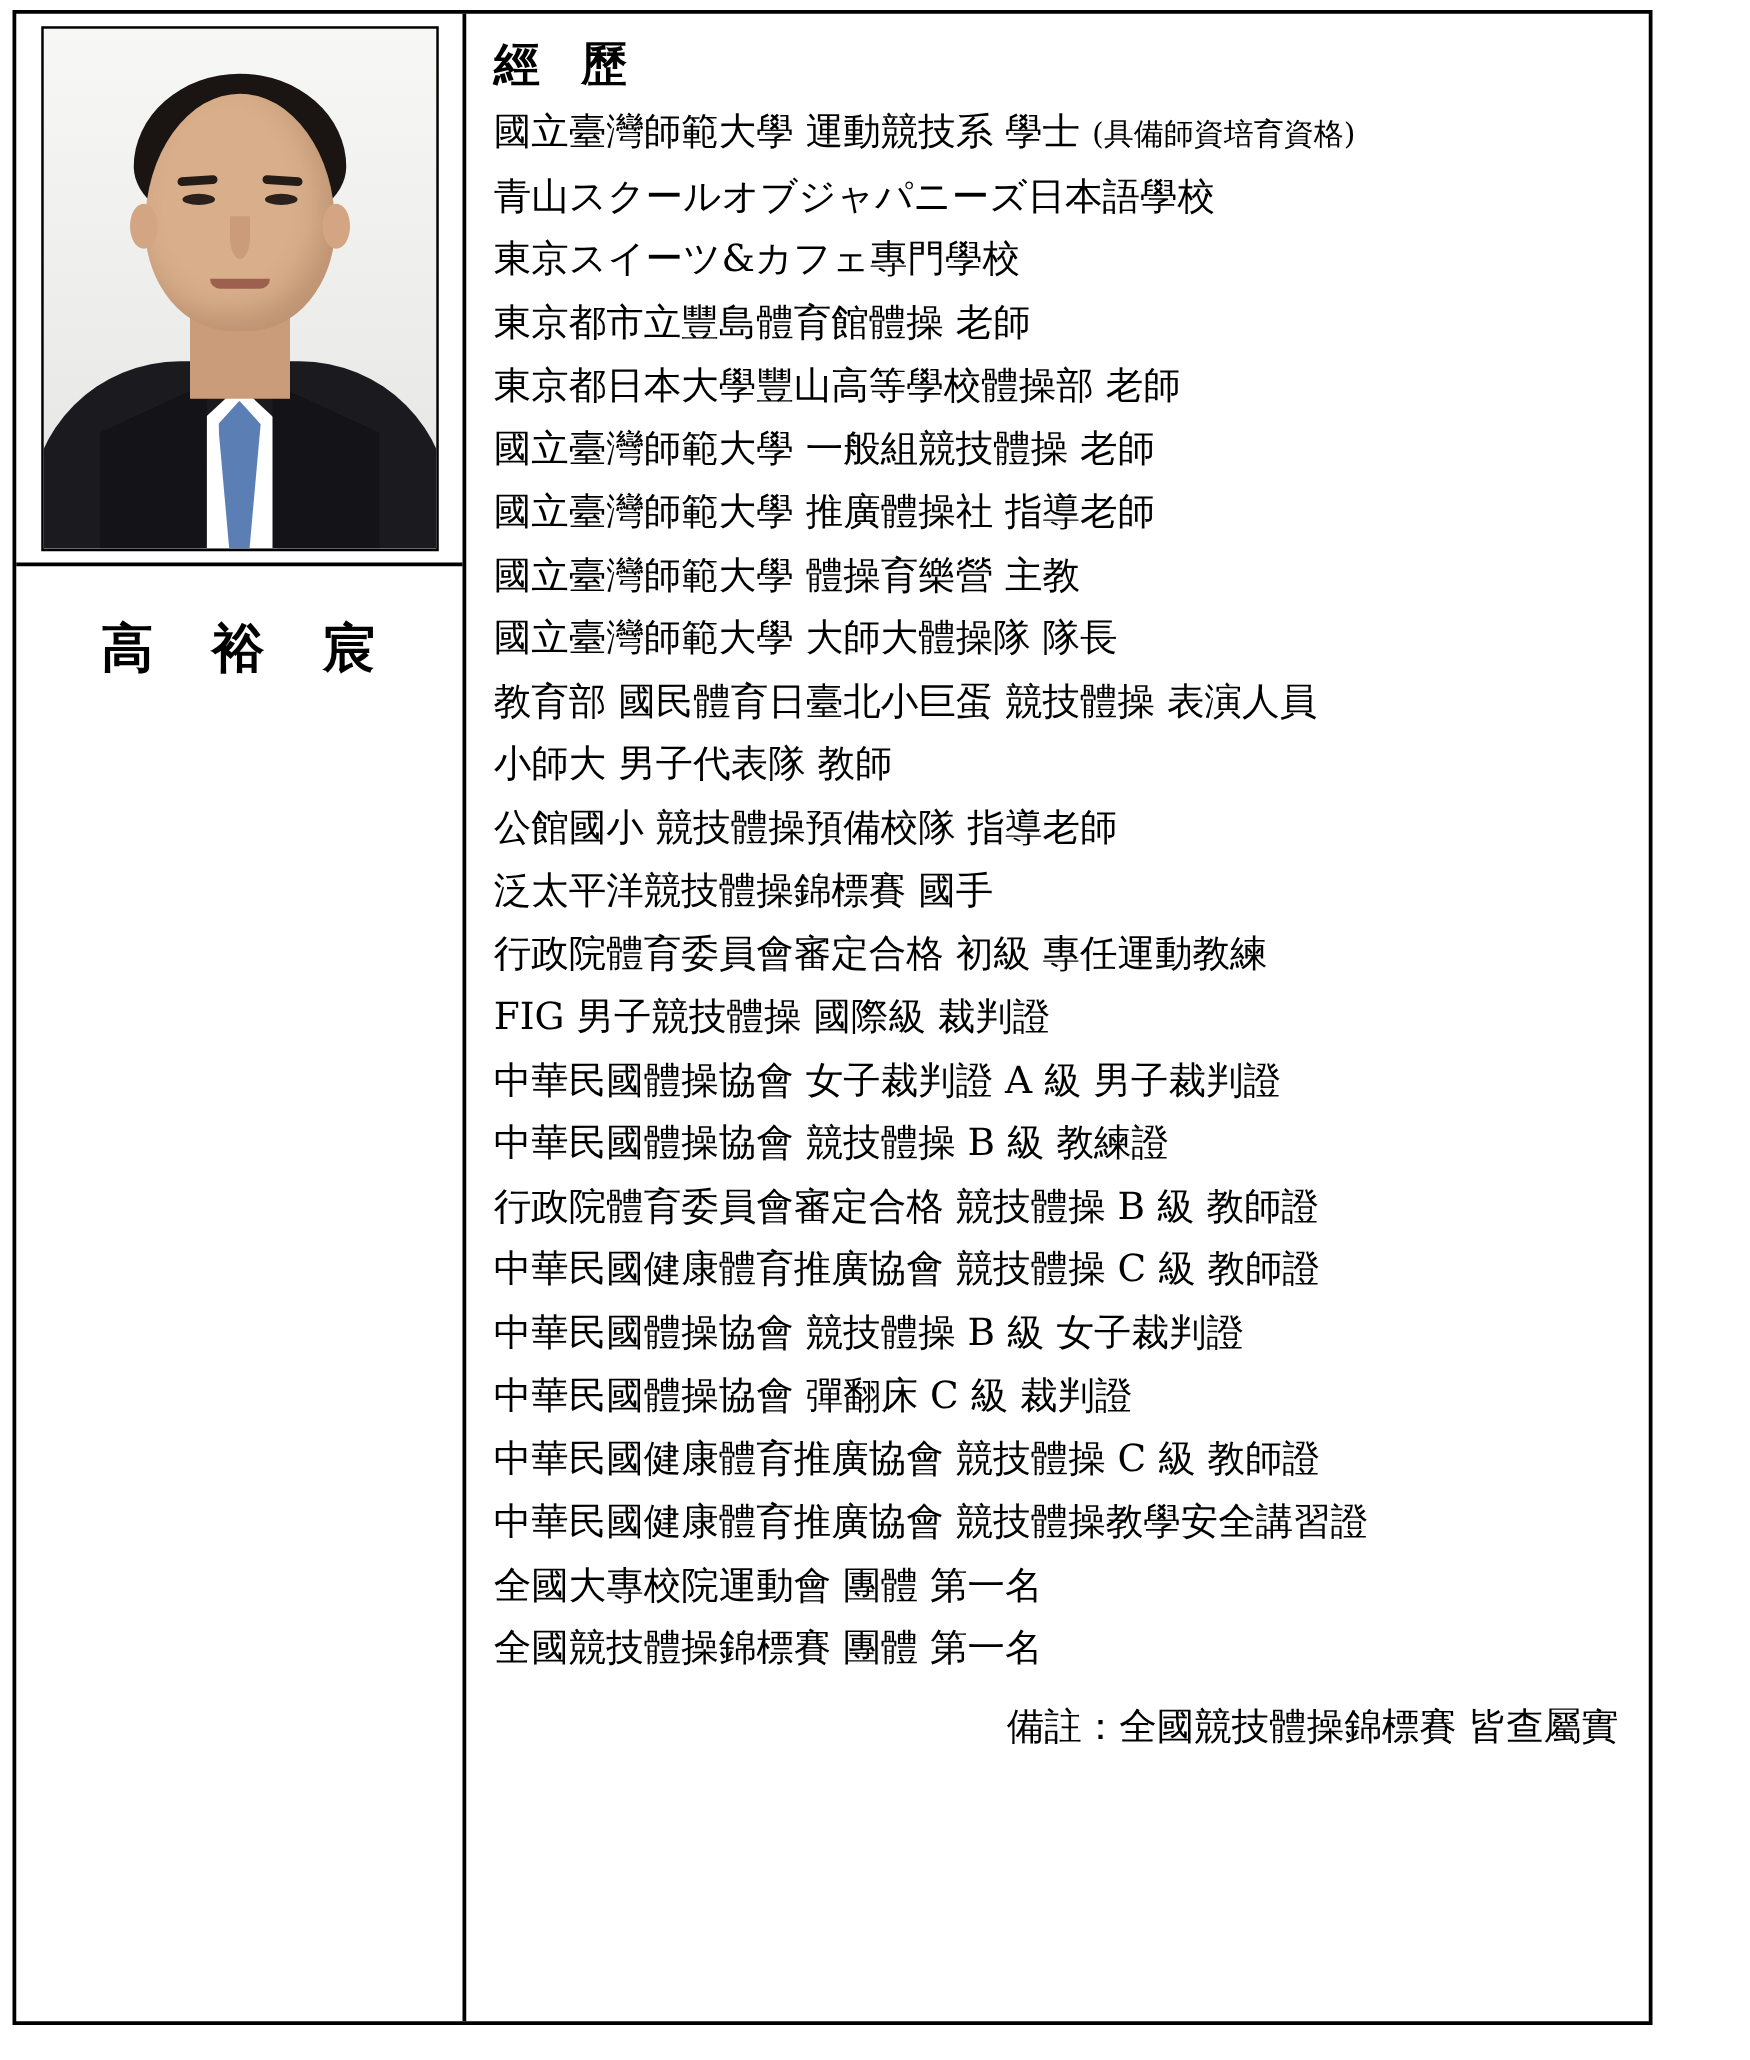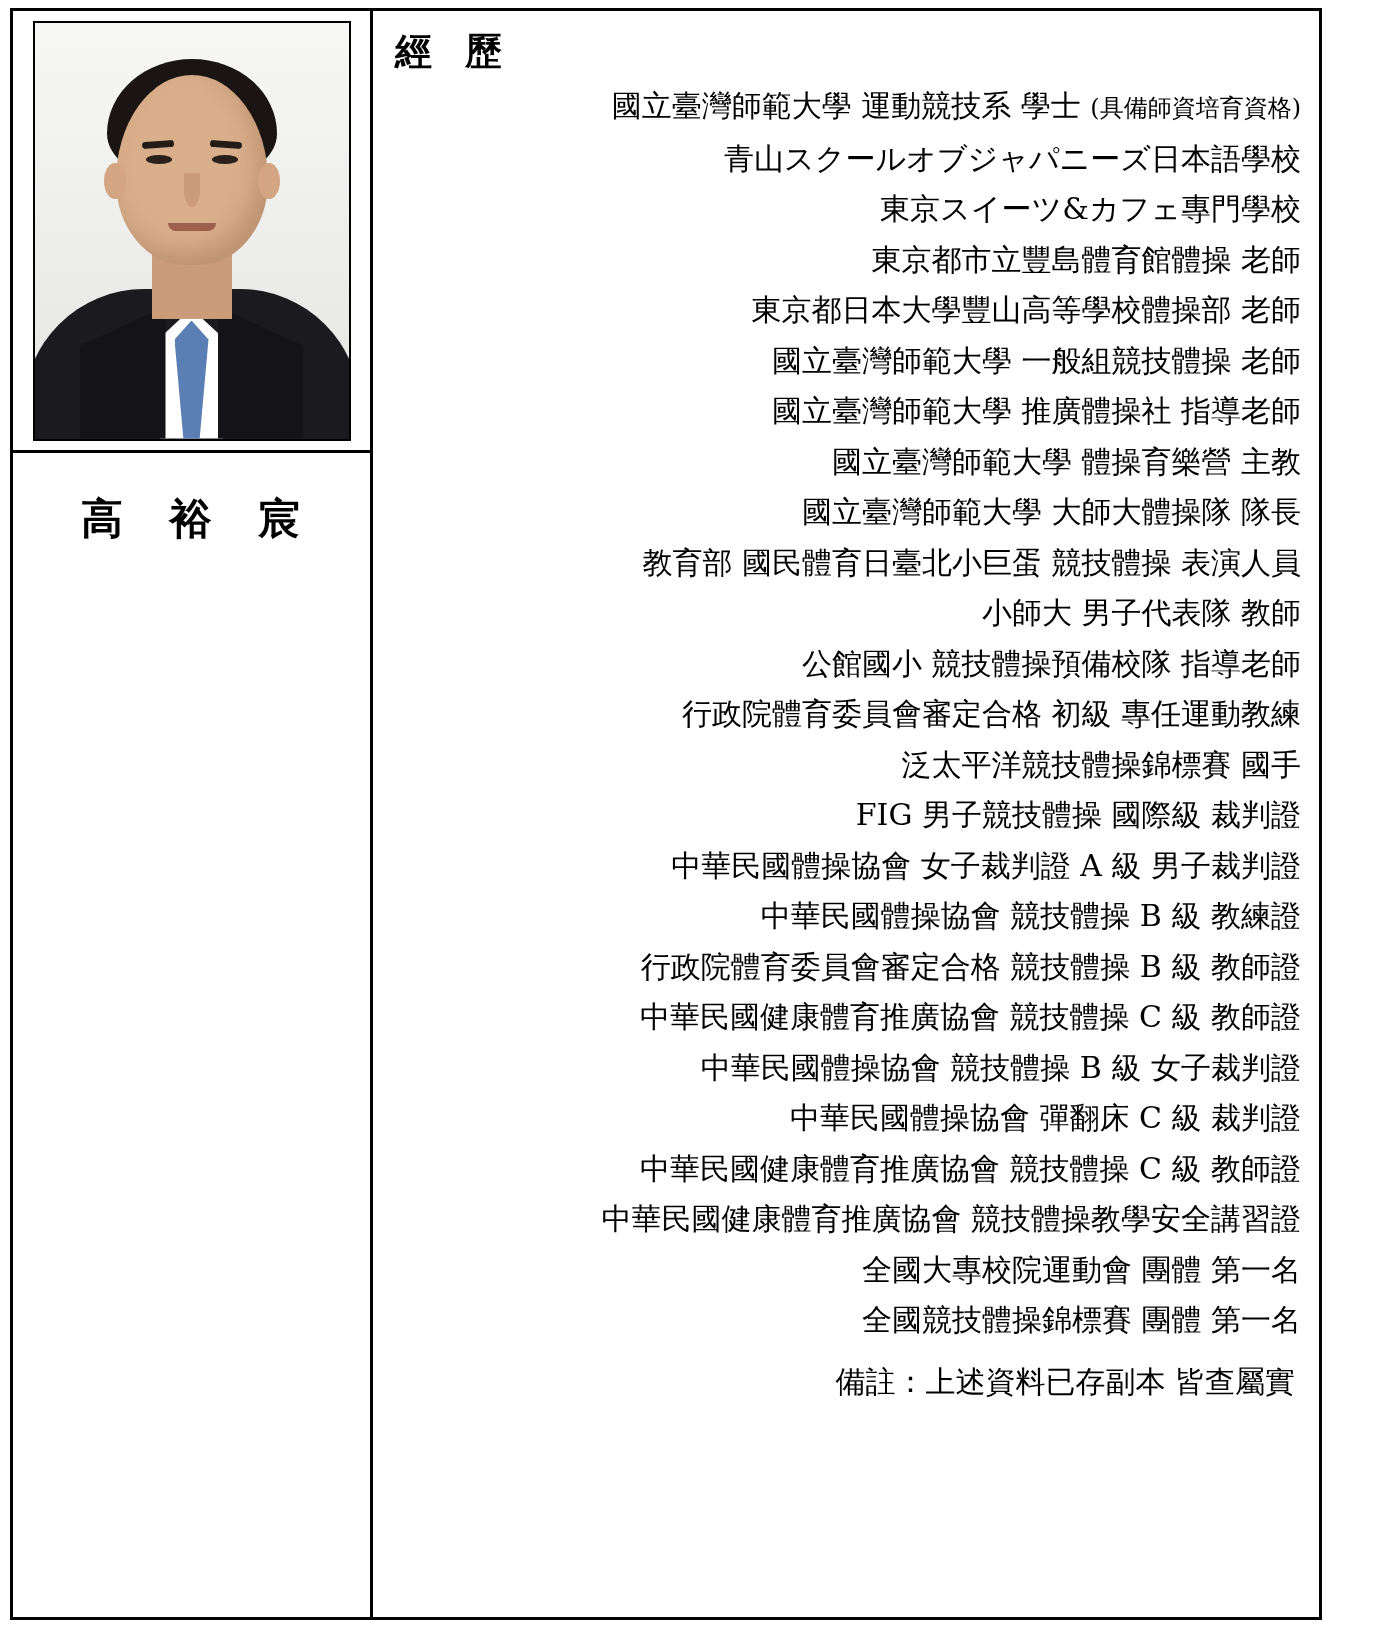--- a/index.html
+++ b/index.html
@@ -221,21 +221,20 @@
     font-weight: 700;
     letter-spacing: 10px;
     margin-bottom: 4px;
     font-family: "DejaVu Serif", "Liberation Serif", serif;
   }
 
   .entry-list {
     list-style: none;
     margin: 0;
     padding: 0;
-    text-align: right;
   }
   .entry {
     font-size: 30px;
     line-height: 50.5px;
     white-space: nowrap;
     font-family: "DejaVu Serif", "Liberation Serif", serif;
   }
   .entry .small {
     font-size: 24px;
   }
@@ -294,32 +293,32 @@
         <li class="entry">東京スイーツ&amp;カフェ專門學校</li>
         <li class="entry">東京都市立豐島體育館體操  老師</li>
         <li class="entry">東京都日本大學豐山高等學校體操部  老師</li>
         <li class="entry">國立臺灣師範大學  一般組競技體操  老師</li>
         <li class="entry">國立臺灣師範大學  推廣體操社  指導老師</li>
         <li class="entry">國立臺灣師範大學  體操育樂營  主教</li>
         <li class="entry">國立臺灣師範大學  大師大體操隊  隊長</li>
         <li class="entry">教育部  國民體育日臺北小巨蛋  競技體操  表演人員</li>
         <li class="entry">小師大  男子代表隊  教師</li>
         <li class="entry">公館國小  競技體操預備校隊  指導老師</li>
+        <li class="entry">泛太平洋競技體操錦標賽  國手</li>
         <li class="entry">行政院體育委員會審定合格  初級  專任運動教練</li>
-        <li class="entry">泛太平洋競技體操錦標賽  國手</li>
         <li class="entry">FIG 男子競技體操  國際級  裁判證</li>
         <li class="entry">中華民國體操協會  女子裁判證 A 級  男子裁判證</li>
         <li class="entry">中華民國體操協會  競技體操 B 級  教練證</li>
         <li class="entry">行政院體育委員會審定合格  競技體操 B 級  教師證</li>
         <li class="entry">中華民國健康體育推廣協會  競技體操 C 級  教師證</li>
         <li class="entry">中華民國體操協會  競技體操 B 級  女子裁判證</li>
         <li class="entry">中華民國體操協會  彈翻床 C 級  裁判證</li>
         <li class="entry">中華民國健康體育推廣協會  競技體操 C 級  教師證</li>
         <li class="entry">中華民國健康體育推廣協會  競技體操教學安全講習證</li>
         <li class="entry">全國大專校院運動會  團體  第一名</li>
         <li class="entry">全國競技體操錦標賽  團體  第一名</li>
       </ul>
 
-      <div class="footnote">備註：上述資料已存副本  皆查屬實</div>
+      <div class="footnote">備註：全國競技體操錦標賽  皆查屬實</div>
     </div>
 
   </div>
 </div>
 
 </body></html>

